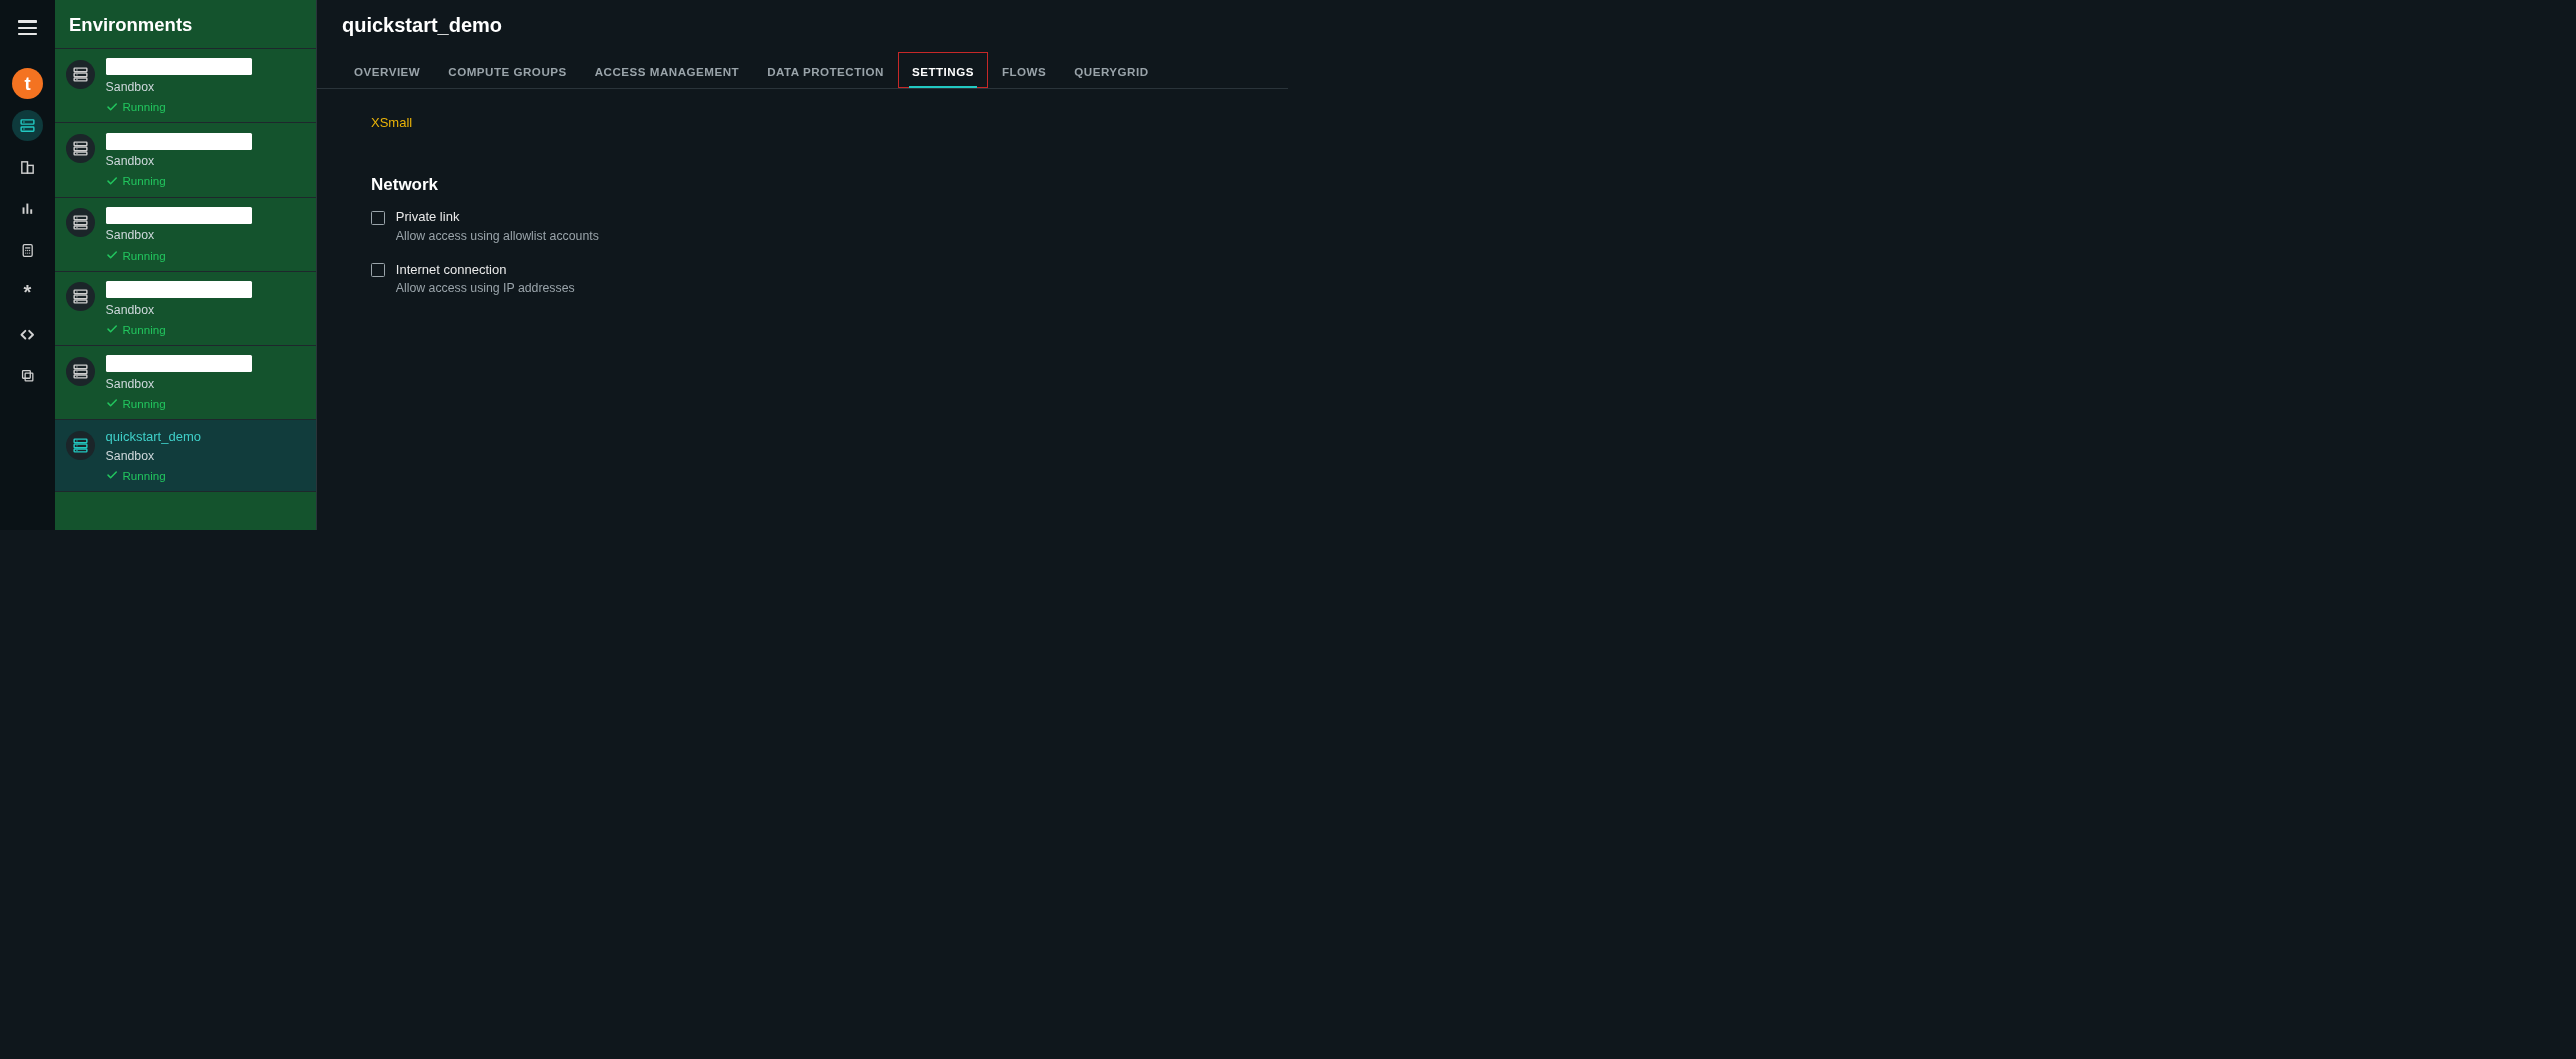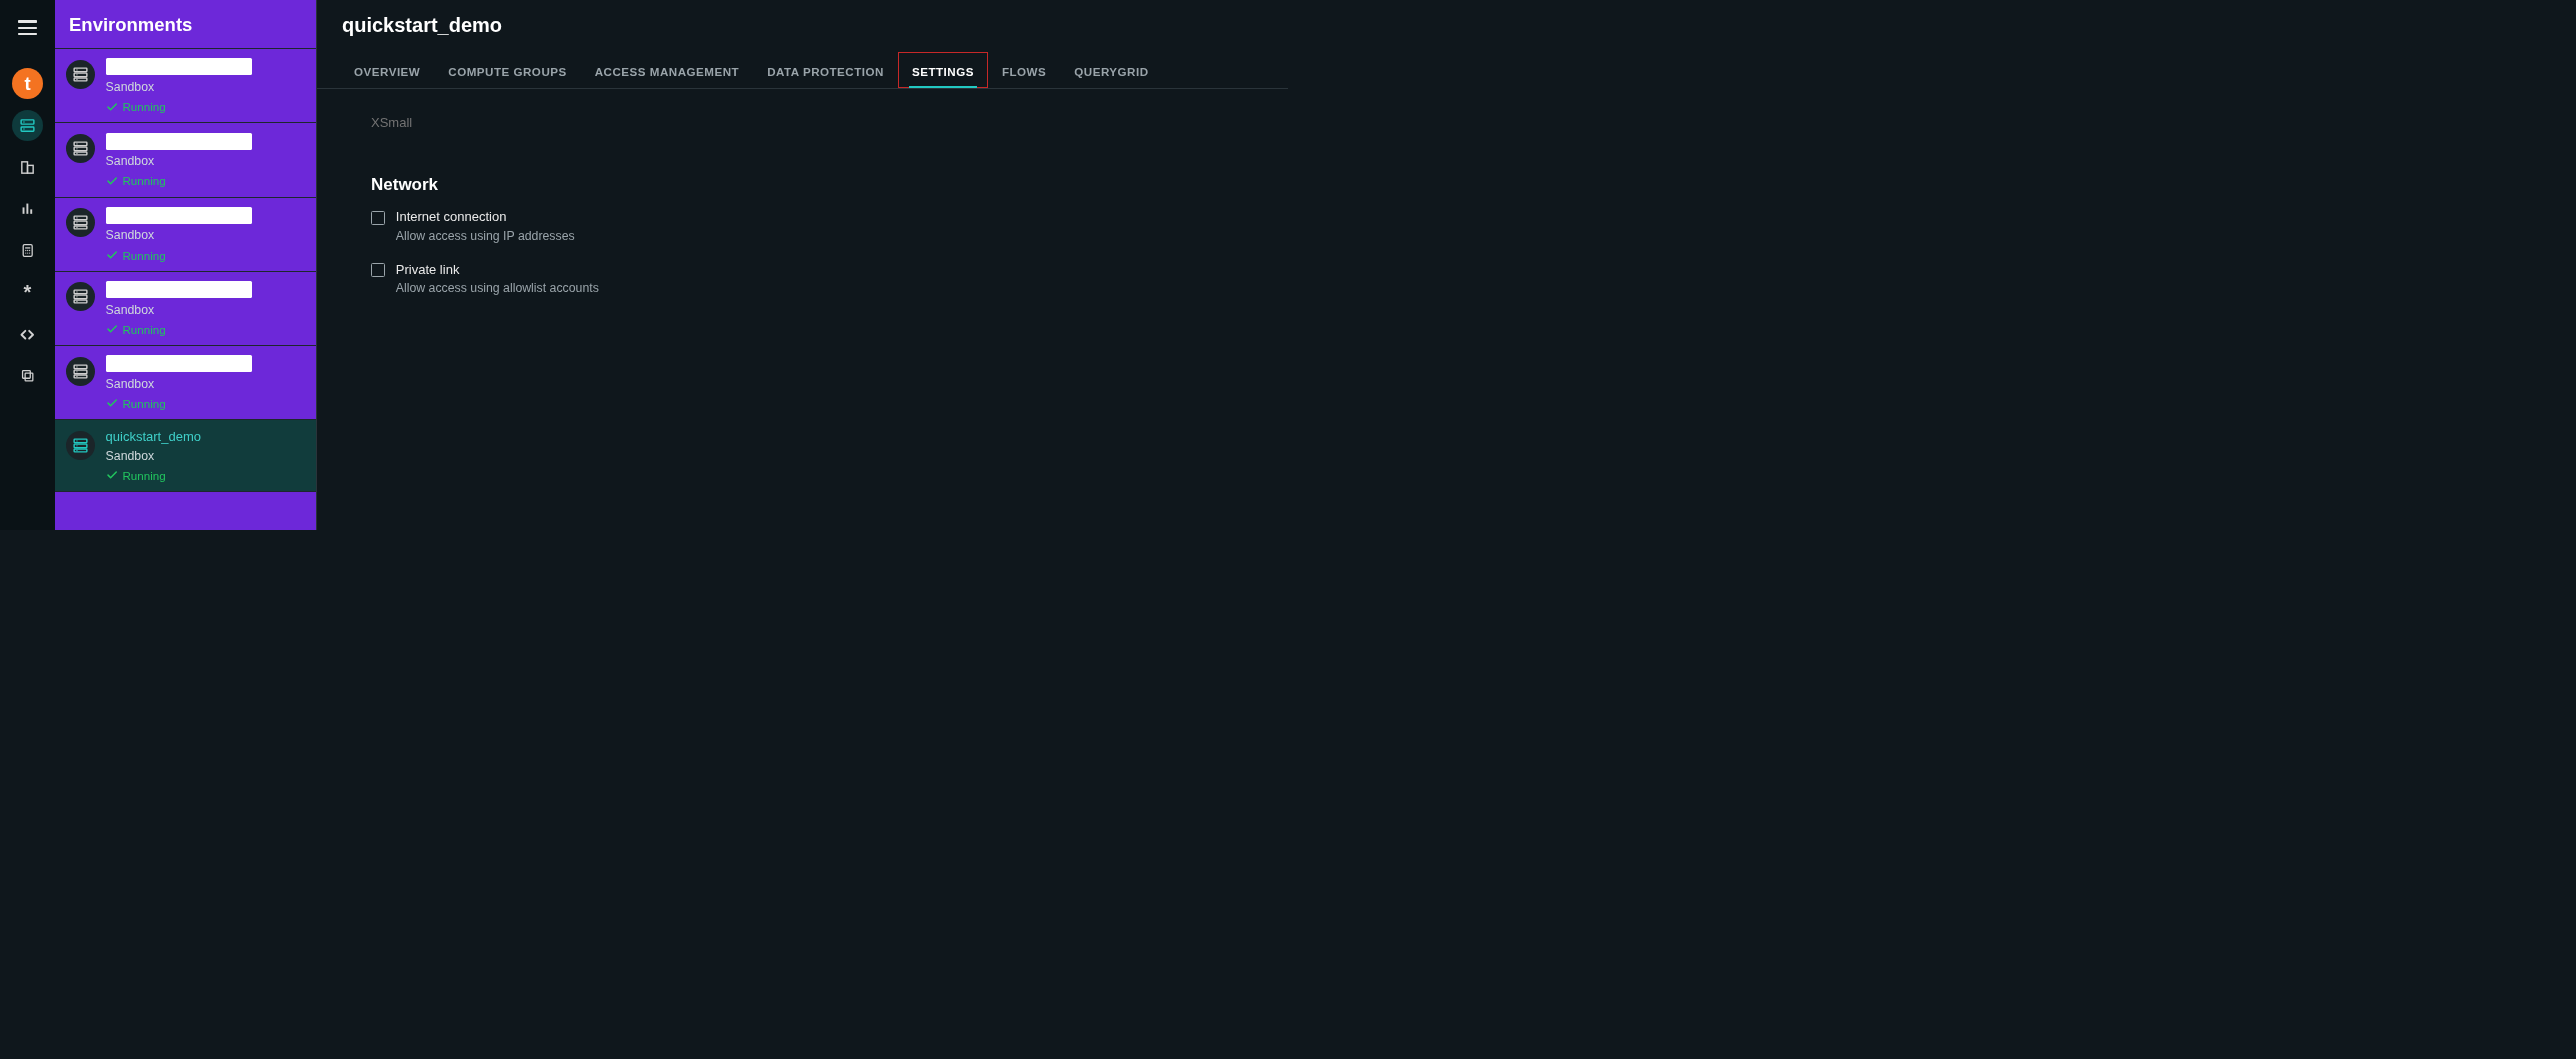--- a/index.html
+++ b/index.html
@@ -45,21 +45,21 @@
     margin-top: 14px;
   }
   .hamburger {
     display: flex; flex-direction: column; gap: 3.9px;
     width: 18.5px;
   }
   .hamburger span { height: 2.3px; background: #e6e6e6; border-radius: 0.8px; }
   
   .env-panel {
     width: 262px;
-    background: #6d28d9;
+    background: #14532d;
     border-right: 0.8px solid #2a343a;
     flex-shrink: 0;
     display: flex; flex-direction: column;
   }
   .env-panel h1 {
     font-size: 18.5px;
     font-weight: 800;
     color: #fff;
     padding: 14px 14px 12.3px 14px;
   }
@@ -133,21 +133,21 @@
   .tab.highlighted {
     outline: 1.5px solid #c62828;
     outline-offset: -1.5px;
   }
   .content {
     padding: 26px 0 0 54px;
   }
   .section-h {
     font-size: 17px; font-weight: 800; color: #fff; margin-bottom: 14px;
   }
-  .field-val { font-size: 13px; color: #737373; }
+  .field-val { font-size: 13px; color: #eab308; }
   .section-gap { height: 45px; }
   .subsection-h { font-size: 14px; font-weight: 700; color: #fff; margin: 10.8px 0 17px 0; }
   .check-row { display: flex; align-items: flex-start; gap: 10.8px; margin-bottom: 18.5px; }
   .checkbox {
     width: 14px; height: 14px;
     border: 1.5px solid #9aa4aa;
     border-radius: 1.5px;
     margin-top: 1.5px;
     cursor: pointer;
     flex-shrink: 0;
@@ -375,28 +375,28 @@
     <div class="field-val">XSmall</div>
 
     <div class="section-gap"></div>
 
     <div class="section-h">Network</div>
 
     <div id="network-options">
         <div class="check-row">
     <div class="checkbox"></div>
     <div class="check-texts">
-      <div class="check-label">Internet connection</div>
-      <div class="check-desc">Allow access using IP addresses</div>
+      <div class="check-label">Private link</div>
+      <div class="check-desc">Allow access using allowlist accounts</div>
     </div>
         </div>
         <div class="check-row">
     <div class="checkbox"></div>
     <div class="check-texts">
-      <div class="check-label">Private link</div>
-      <div class="check-desc">Allow access using allowlist accounts</div>
+      <div class="check-label">Internet connection</div>
+      <div class="check-desc">Allow access using IP addresses</div>
     </div>
         </div>
       </div>
 
   </div>
 </div>
 
 
 </body></html>

